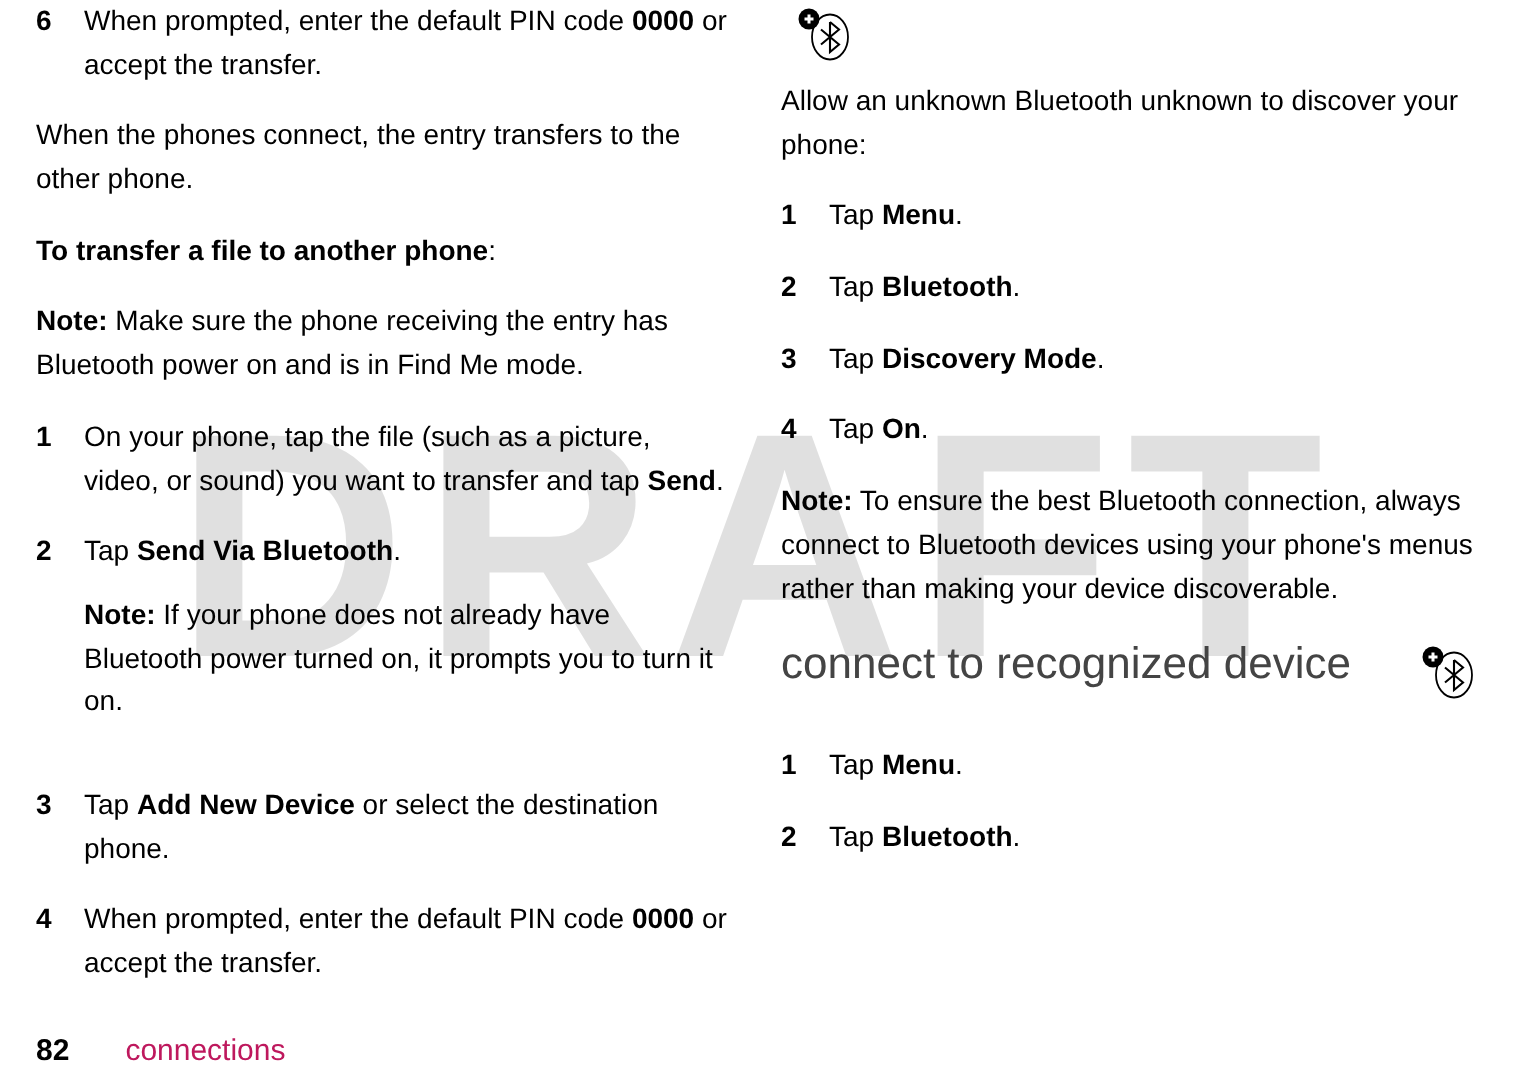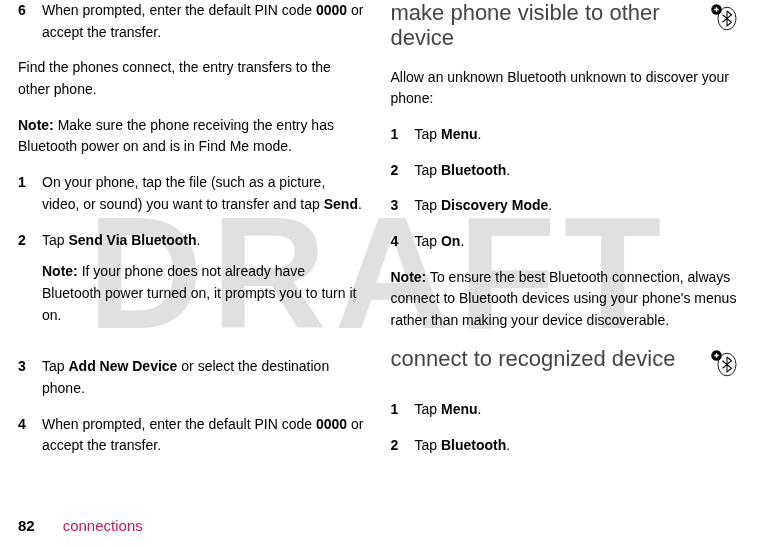--- a/index.html
+++ b/index.html
@@ -96,22 +96,25 @@
 <div class="content">
   <div class="col col-left">
 
     <div class="numitem">
       <div class="num">6</div>
       <div class="txt">
         <span>When prompted, enter the default PIN code </span><span class="cond">0000</span><span> or accept the transfer.</span>
       </div>
     </div>
 
-    <p class="para">Find the phones connect, the entry transfers to the other phone.</p>
-
+    <p class="para">When the phones connect, the entry transfers to the other phone.</p>
+
+    <p class="para">
+      <span class="bold">To transfer a file to another phone</span><span>:</span>
+    </p>
 
     <p class="para">
       <span class="bold">Note:</span><span> Make sure the phone receiving the entry has Bluetooth power on and is in Find Me mode.</span>
     </p>
 
     <div class="numitem">
       <div class="num">1</div>
       <div class="txt">
         <span>On your phone, tap the file (such as a picture, video, or sound) you want to transfer and tap </span><span class="cond">Send</span><span>.</span>
       </div>
@@ -139,21 +142,20 @@
       <div class="txt">
         <span>When prompted, enter the default PIN code </span><span class="cond">0000</span><span> or accept the transfer.</span>
       </div>
     </div>
 
   </div>
 
   <div class="col col-right">
 
     <div class="section-row">
-      <h2 class="section-h">make phone visible to other device</h2>
       <svg class="bt-icon" viewBox="0 0 40 40">
         <circle cx="10" cy="10" r="7" fill="#000"></circle>
         <rect x="7" y="9" width="6" height="2" fill="#fff"></rect>
         <rect x="9" y="7" width="2" height="6" fill="#fff"></rect>
         <ellipse cx="24" cy="22" rx="12" ry="15" fill="none" stroke="#000" stroke-width="1.2"></ellipse>
         <path d="M24 12 L24 32 L30 27 L18 17 M24 12 L30 17 L18 27" fill="none" stroke="#000" stroke-width="1.4"></path>
       </svg>
     </div>
 
     <p class="para">Allow an unknown Bluetooth unknown to discover your phone:</p>

